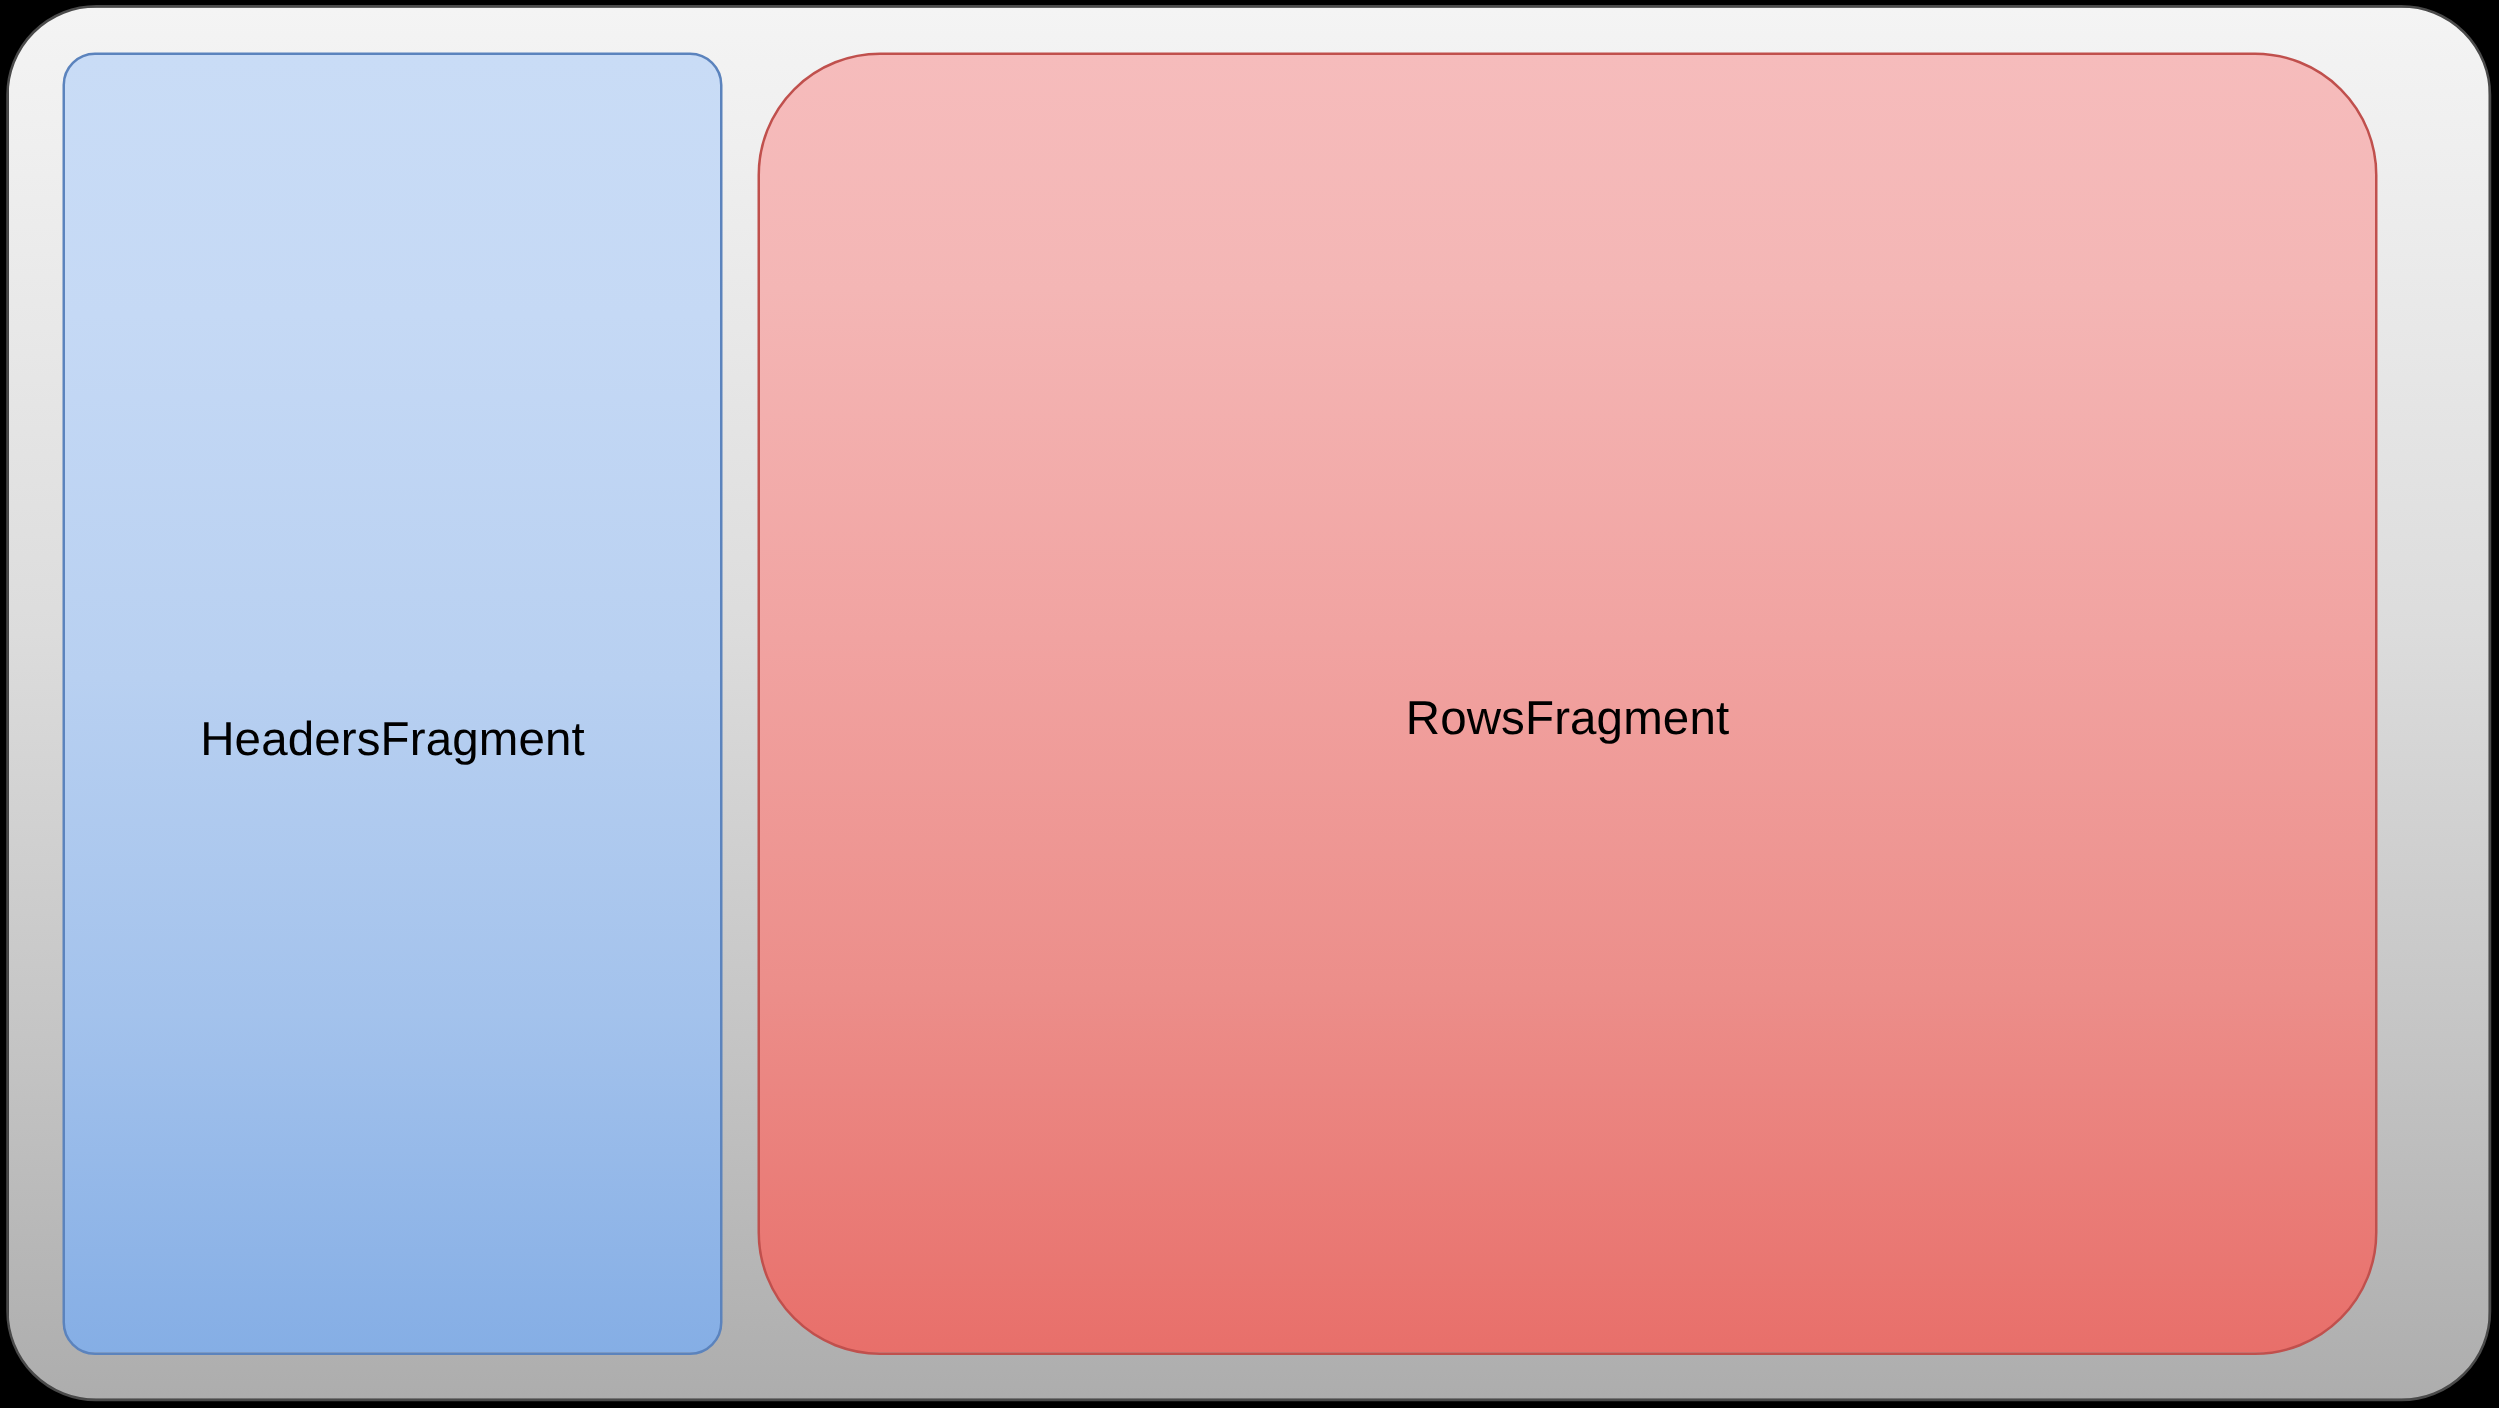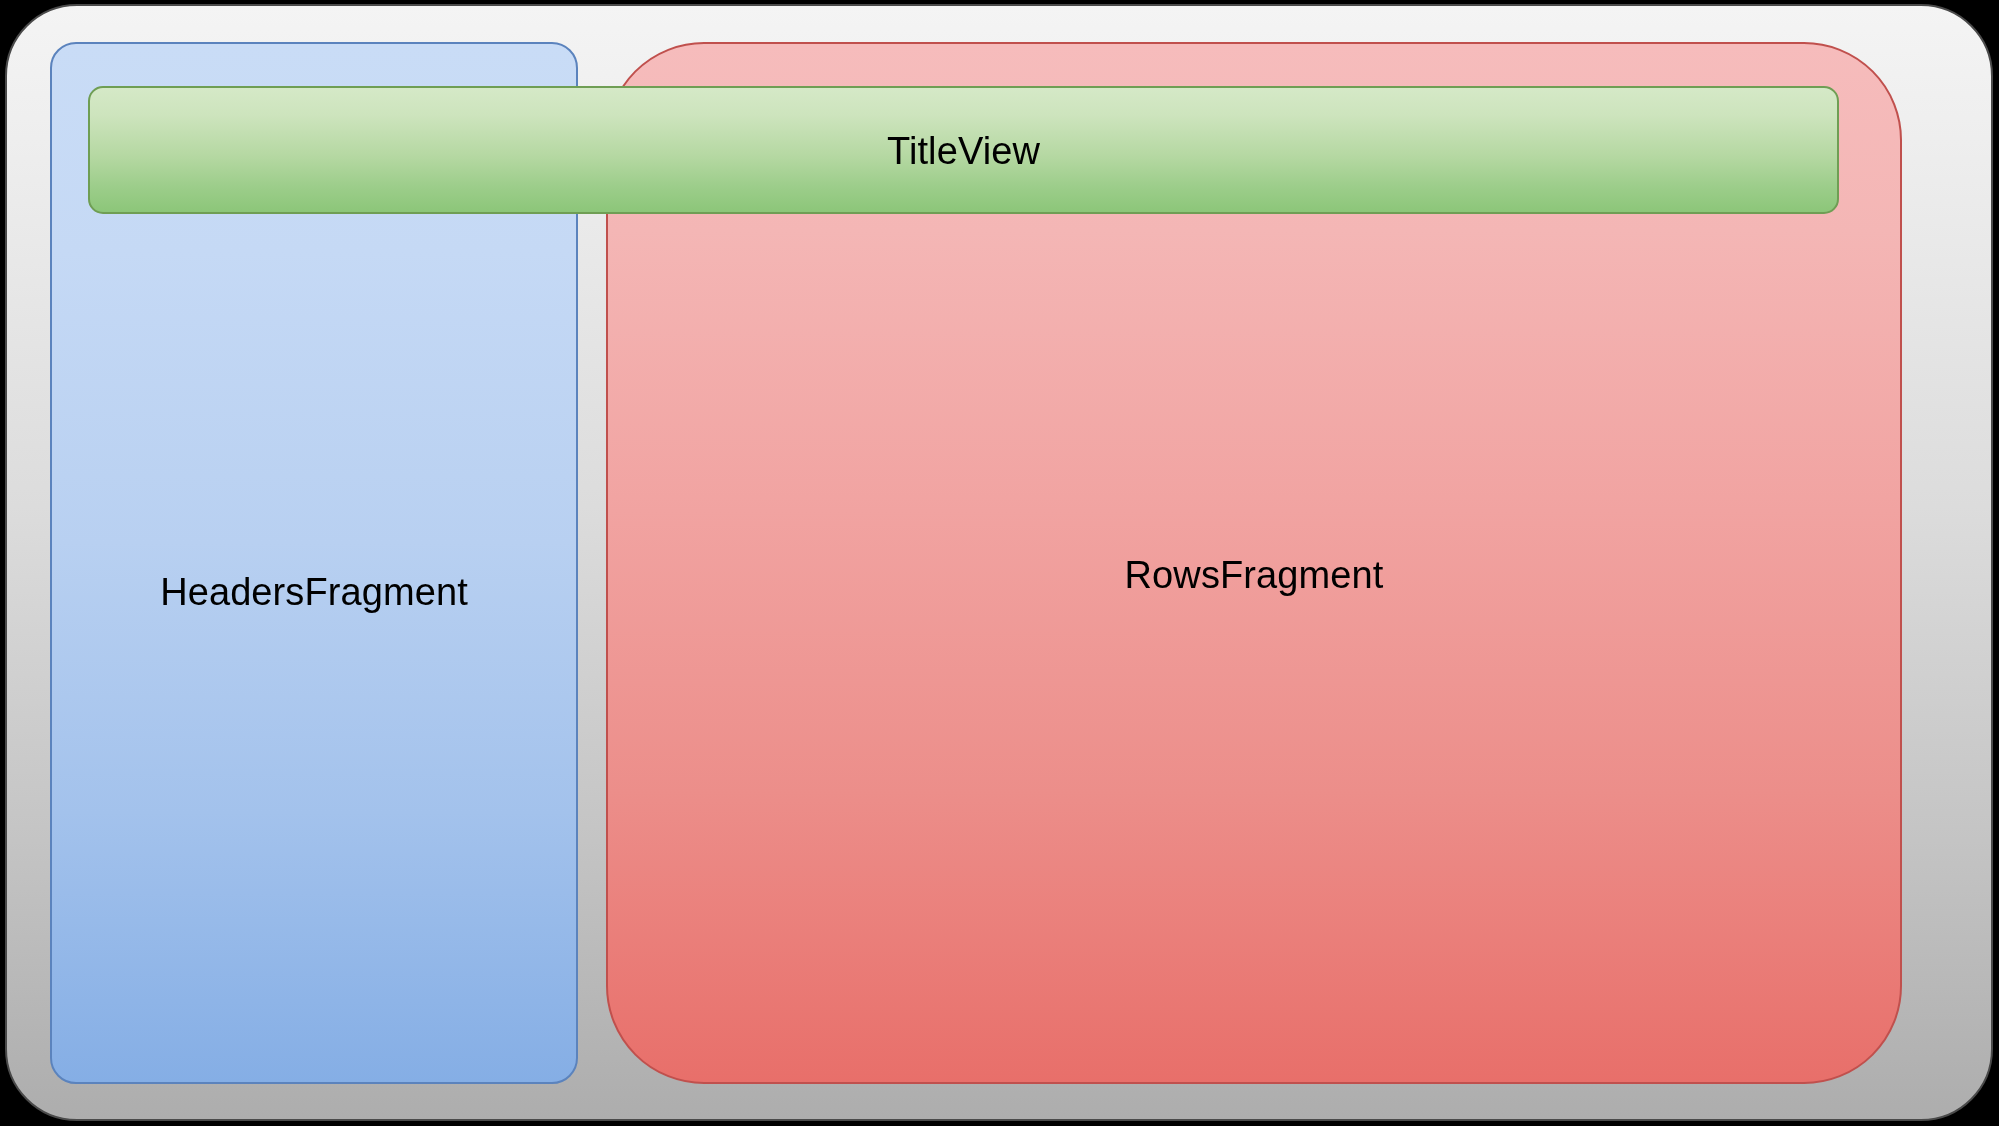--- a/index.html
+++ b/index.html
@@ -102,17 +102,14 @@
   <div class="outer-frame"></div>
 
   <div class="block headers-fragment">
     <span class="block-label">HeadersFragment</span>
   </div>
 
   <div class="block rows-fragment">
     <span class="block-label">RowsFragment</span>
   </div>
 
-  <div class="block title-view">
-    <span class="block-label">TitleView</span>
-  </div>
 
 </div>
 
 </body></html>

